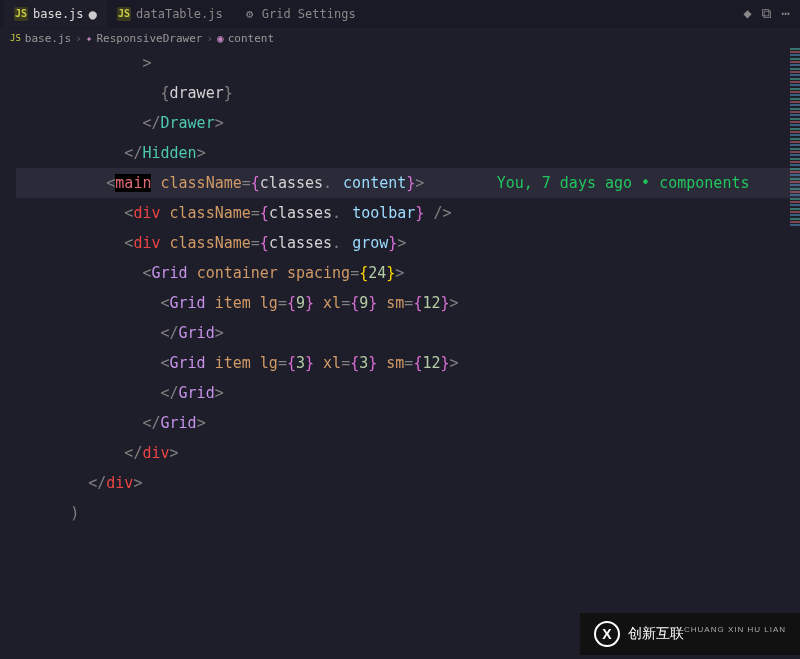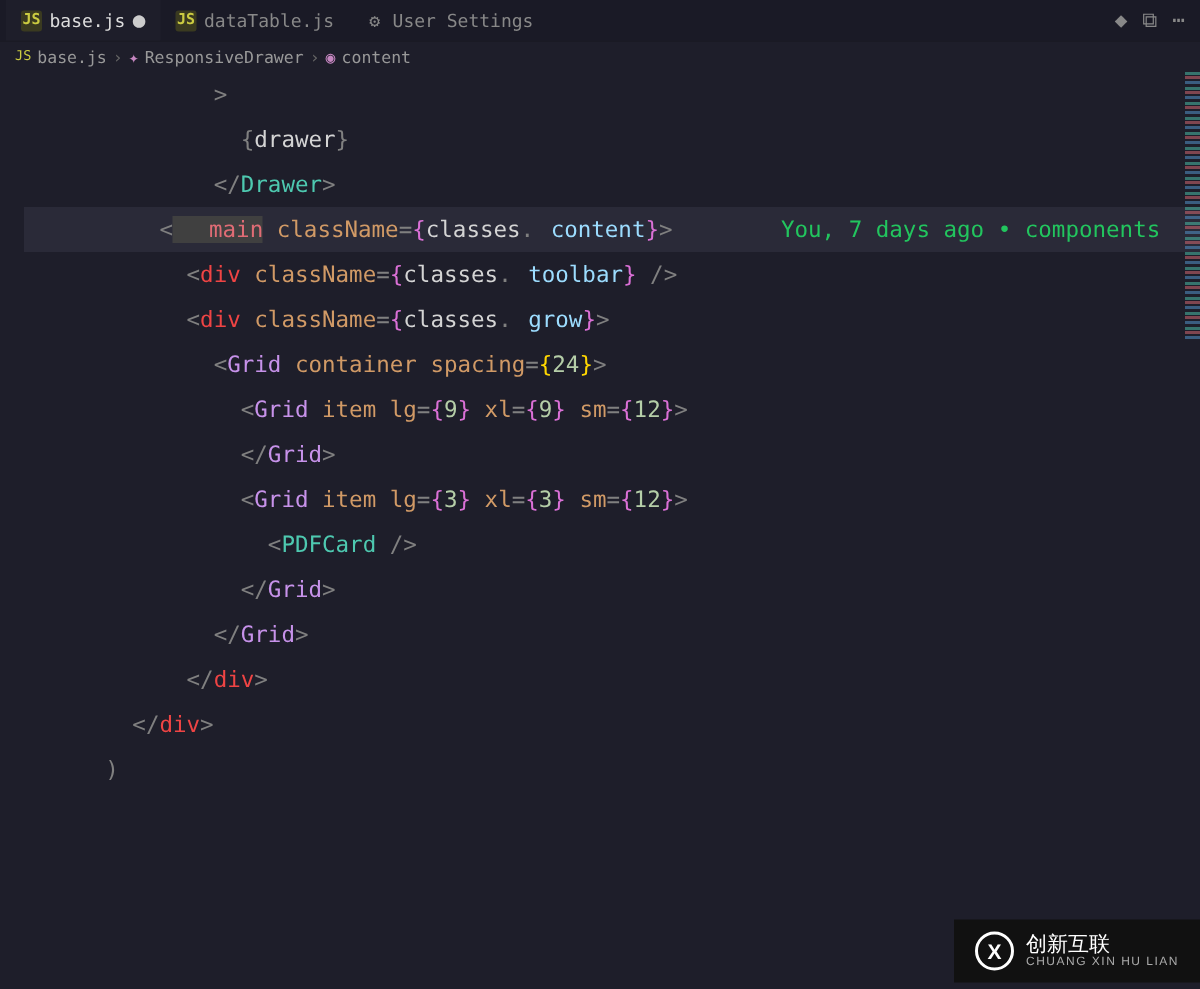--- a/index.html
+++ b/index.html
@@ -71,21 +71,21 @@
   .t  { color: #e06c75; }  
   .t2 { color: #ef4444; }  
   .tg { color: #4ec9b0; }  
   .tgp{ color: #c792ea; }  
   .a  { color: #d19a66; }  
   .br { color: #ffd700; }  
   .br2{ color: #da70d6; }  
   .id { color: #d4d4d4; }  
   .prop{ color: #9cdcfe; margin-left: 11px; } 
   .num{ color: #b5cea8; }  
-  .sel{ background: #404040; color: #e06c75; padding-left: 24px; }
+  .sel{ background: #000000; color: #e06c75; }
   .blame { color: #22c55e; font-style: normal; margin-top: 12px; }
   .minimap {
     position: absolute;
     right: 0;
     top: 48px;
     width: 10px;
     height: 180px;
     background: repeating-linear-gradient(
       to bottom,
       #4ec9b0 0 2px, transparent 2px 3px,
@@ -106,39 +106,39 @@
     display: flex;
     align-items: center;
     gap: 8px;
   }
   .wm-logo {
     width: 26px; height: 26px;
     border: 2px solid #fff; border-radius: 50%;
     display: flex; align-items: center; justify-content: center;
     font-weight: bold; font-size: 14px;
   }
-  .wm-text { display: flex; flex-direction: column; line-height: 1.1; }
+  .wm-text { display: flex; flex-direction: row; line-height: 1.1; }
   .wm-sub { font-size: 8px; letter-spacing: 1px; color: #aaa; }
 </style>
 </head>
 <body>
 
 <div class="tab-bar">
   <div class="tab active">
     <span class="tab-icon js-icon">JS</span>
     <span>base.js</span>
     <span class="tab-modified">●</span>
   </div>
   <div class="tab">
     <span class="tab-icon js-icon">JS</span>
     <span>dataTable.js</span>
   </div>
   <div class="tab">
     <span class="tab-icon gear-icon">⚙</span>
-    <span>User Settings</span>
+    <span>Grid Settings</span>
   </div>
   <div class="tab-actions">
     <span>◆</span>
     <span>⧉</span>
     <span>⋯</span>
   </div>
 </div>
 
 <div class="breadcrumb">
   <span class="bc-icon">JS</span>
@@ -148,28 +148,28 @@
   <span>ResponsiveDrawer</span>
   <span class="bc-sep">›</span>
   <span class="bc-icon2">◉</span>
   <span>content</span>
 </div>
 
 <div class="editor">
 <div class="line"><span class="p">              &gt;</span></div>
 <div class="line"><span class="p">                {</span><span class="id">drawer</span><span class="p">}</span></div>
 <div class="line"><span class="p">              &lt;/</span><span class="tg">Drawer</span><span class="p">&gt;</span></div>
+<div class="line"><span class="p">            &lt;/</span><span class="tg">Hidden</span><span class="p">&gt;</span></div>
 <div class="line hl"><span class="p">          &lt;</span><span class="sel">main</span><span> </span><span class="a">className</span><span class="p">=</span><span class="br2">{</span><span class="id">classes</span><span class="p">.</span><span class="prop">content</span><span class="br2">}</span><span class="p">&gt;</span><span class="blame">        <span>You, 7 days ago • components</span></span></div>
 <div class="line"><span class="p">            &lt;</span><span class="t2">div</span><span> </span><span class="a">className</span><span class="p">=</span><span class="br2">{</span><span class="id">classes</span><span class="p">.</span><span class="prop">toolbar</span><span class="br2">}</span><span class="p"> /&gt;</span></div>
 <div class="line"><span class="p">            &lt;</span><span class="t2">div</span><span> </span><span class="a">className</span><span class="p">=</span><span class="br2">{</span><span class="id">classes</span><span class="p">.</span><span class="prop">grow</span><span class="br2">}</span><span class="p">&gt;</span></div>
 <div class="line"><span class="p">              &lt;</span><span class="tgp">Grid</span><span> </span><span class="a">container</span><span> </span><span class="a">spacing</span><span class="p">=</span><span class="br">{</span><span class="num">24</span><span class="br">}</span><span class="p">&gt;</span></div>
 <div class="line"><span class="p">                &lt;</span><span class="tgp">Grid</span><span> </span><span class="a">item</span><span> </span><span class="a">lg</span><span class="p">=</span><span class="br2">{</span><span class="num">9</span><span class="br2">}</span><span> </span><span class="a">xl</span><span class="p">=</span><span class="br2">{</span><span class="num">9</span><span class="br2">}</span><span> </span><span class="a">sm</span><span class="p">=</span><span class="br2">{</span><span class="num">12</span><span class="br2">}</span><span class="p">&gt;</span></div>
 <div class="line"><span class="p">                &lt;/</span><span class="tgp">Grid</span><span class="p">&gt;</span></div>
 <div class="line"><span class="p">                &lt;</span><span class="tgp">Grid</span><span> </span><span class="a">item</span><span> </span><span class="a">lg</span><span class="p">=</span><span class="br2">{</span><span class="num">3</span><span class="br2">}</span><span> </span><span class="a">xl</span><span class="p">=</span><span class="br2">{</span><span class="num">3</span><span class="br2">}</span><span> </span><span class="a">sm</span><span class="p">=</span><span class="br2">{</span><span class="num">12</span><span class="br2">}</span><span class="p">&gt;</span></div>
-<div class="line"><span class="p">                  &lt;</span><span class="tg">PDFCard</span><span class="p"> /&gt;</span></div>
 <div class="line"><span class="p">                &lt;/</span><span class="tgp">Grid</span><span class="p">&gt;</span></div>
 <div class="line"><span class="p">              &lt;/</span><span class="tgp">Grid</span><span class="p">&gt;</span></div>
 <div class="line"><span class="p">            &lt;/</span><span class="t2">div</span><span class="p">&gt;</span></div>
 <div class="line"><span class="p">        &lt;/</span><span class="t2">div</span><span class="p">&gt;</span></div>
 <div class="line"><span class="p">      )</span></div>
 </div>
 
 <div class="minimap"></div>
 
 <div class="watermark">

